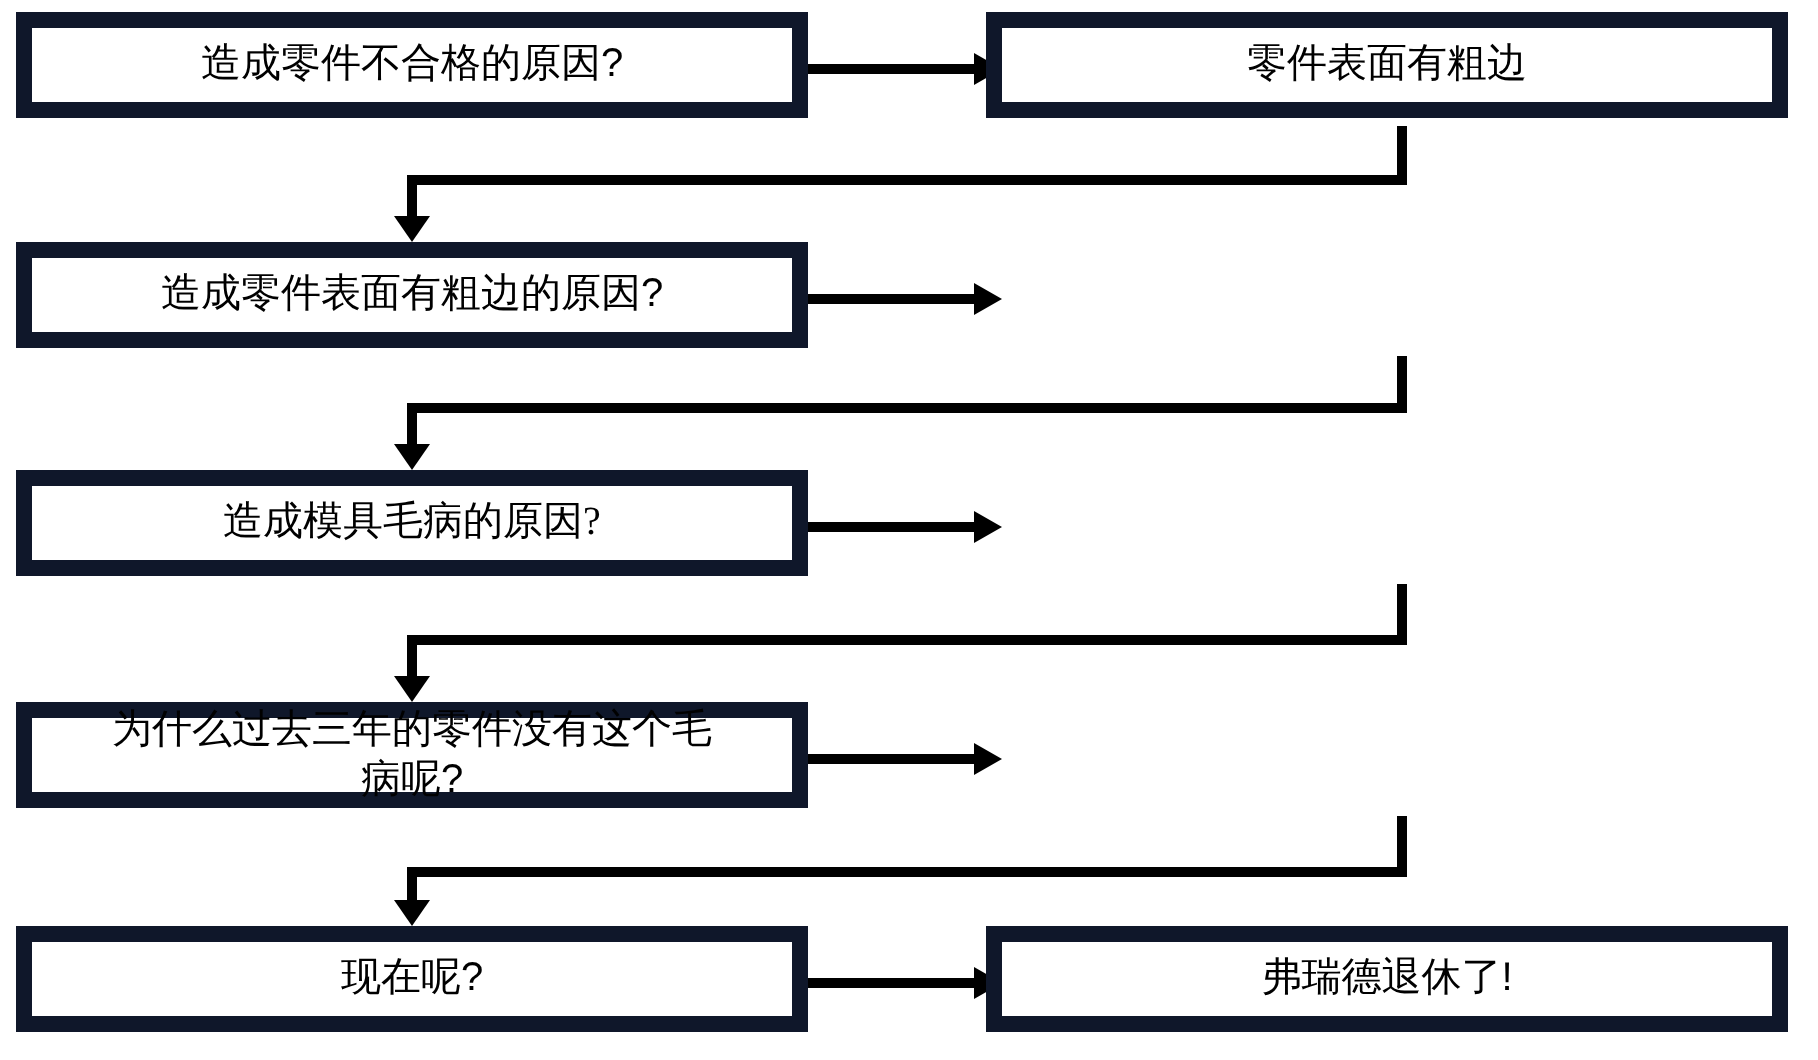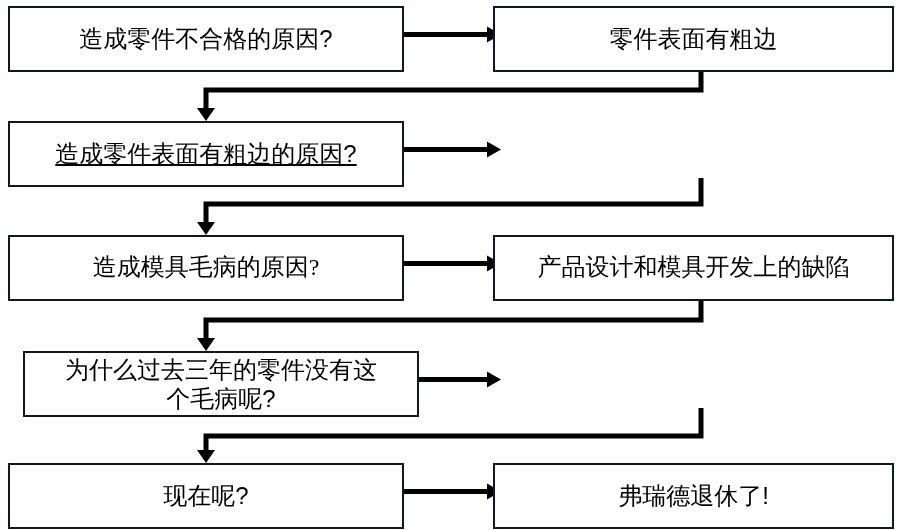--- a/index.html
+++ b/index.html
@@ -15,37 +15,37 @@
   .connectors {
     position: absolute;
     left: 0; top: 0;
     width: 909px; height: 530px;
   }
   .connectors path { stroke: #000000; stroke-width: 5; fill: none; }
   .connectors polygon { fill: #000000; stroke: none; }
   .box {
     position: absolute;
     box-sizing: border-box;
-    height: 66px;
-    border: 2px solid #0f172a;
+    height: 53px;
+    border: 8px solid #0f172a;
     background: #ffffff;
     display: flex;
     align-items: center;
     justify-content: center;
     text-align: center;
-    font-size: 24px;
+    font-size: 20px;
     line-height: 1.22;
     padding: 0 40px;
   }
   .box.q { left: 8px;   width: 396px; }
   .box.a { left: 493px; width: 401px; }
   .r1 { top: 6px; }
-  .r2 { top: 121px; text-decoration: underline; }
+  .r2 { top: 121px; }
   .r3 { top: 235px; font-family: Liberation Serif, serif; }
-  .r4 { top: 351px; margin-left: 15px; }
+  .r4 { top: 351px; }
   .r5 { top: 463px; }
 </style>
 </head>
 <body>
 
 <div class="canvas">
 
   <svg class="connectors" viewBox="0 0 909 530" xmlns="http://www.w3.org/2000/svg">
 
     <g>
@@ -94,23 +94,20 @@
     <span>零件表面有粗边</span>
   </div>
 
   <div class="box q r2">
     <span>造成零件表面有粗边的原因?</span>
   </div>
 
   <div class="box q r3">
     <span>造成模具毛病的原因?</span>
   </div>
-  <div class="box a r3">
-    <span>产品设计和模具开发上的缺陷</span>
-  </div>
 
   <div class="box q r4">
     <span>为什么过去三年的零件没有这个毛病呢?</span>
   </div>
 
   <div class="box q r5">
     <span>现在呢?</span>
   </div>
   <div class="box a r5">
     <span>弗瑞德退休了!</span>

